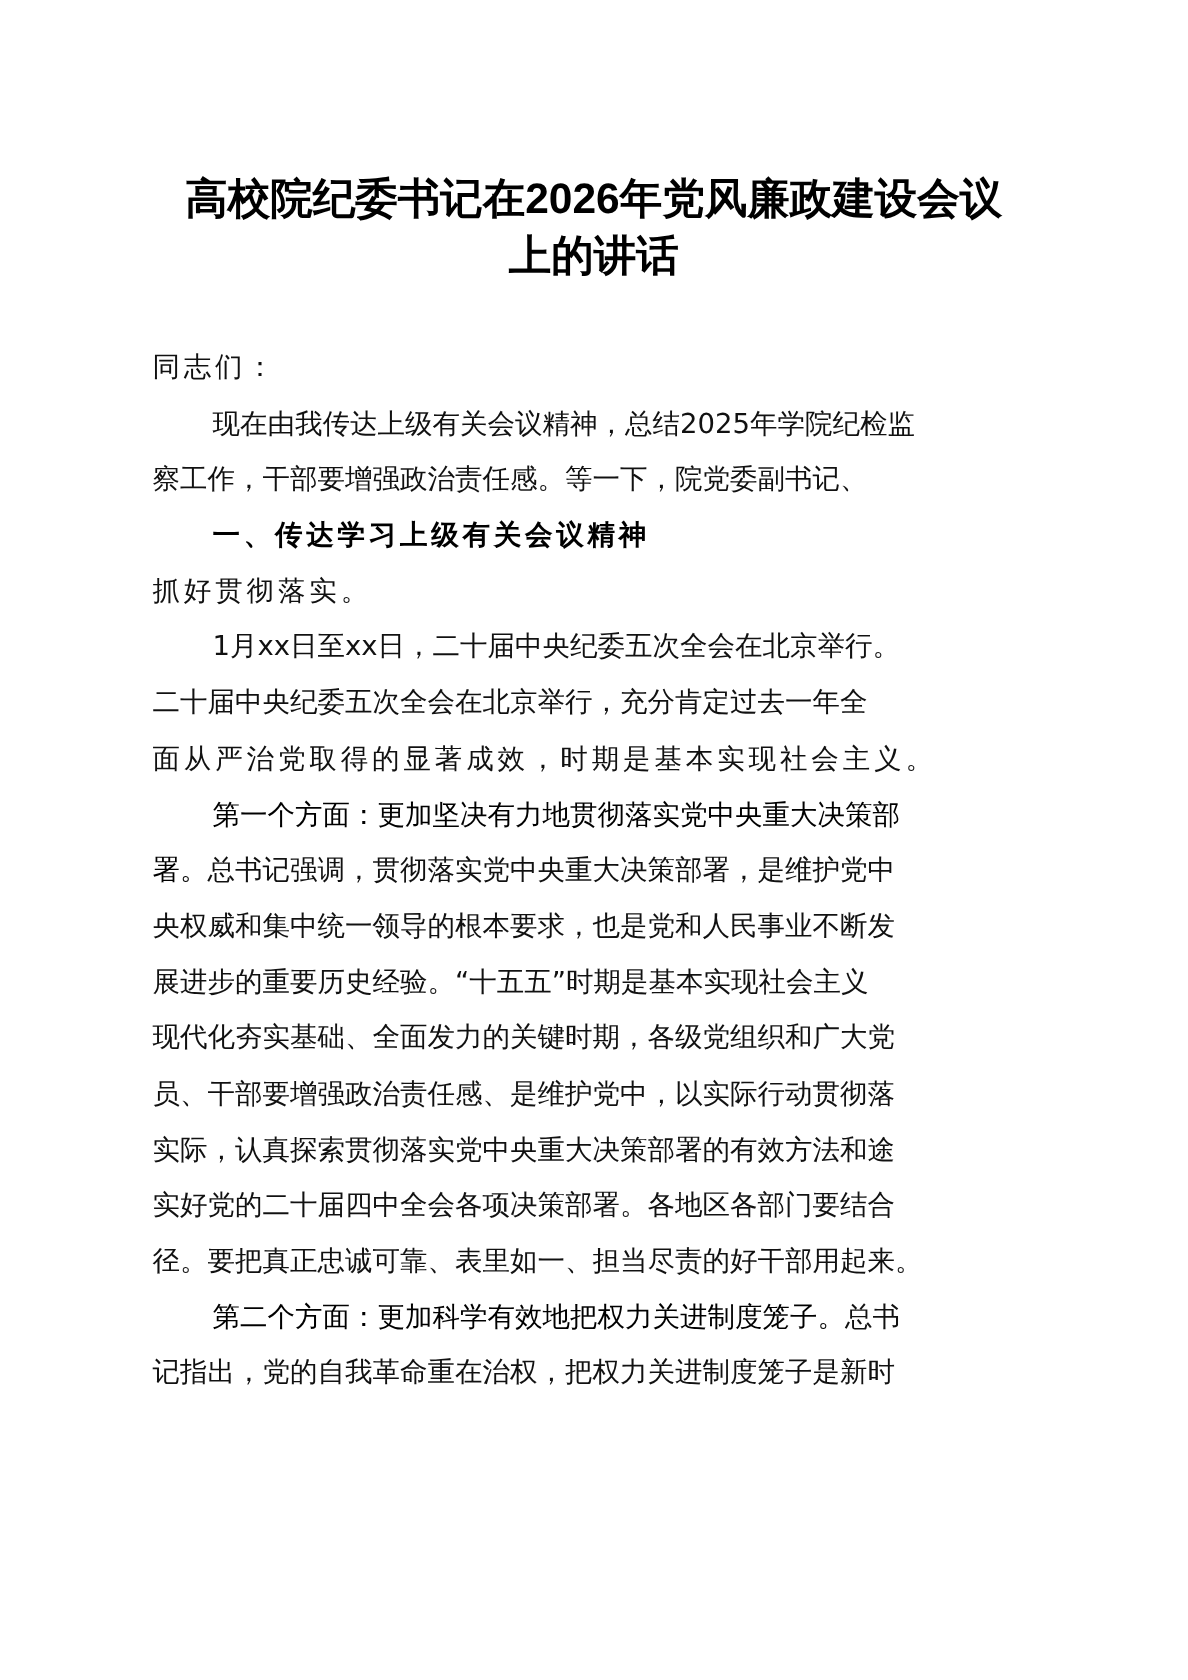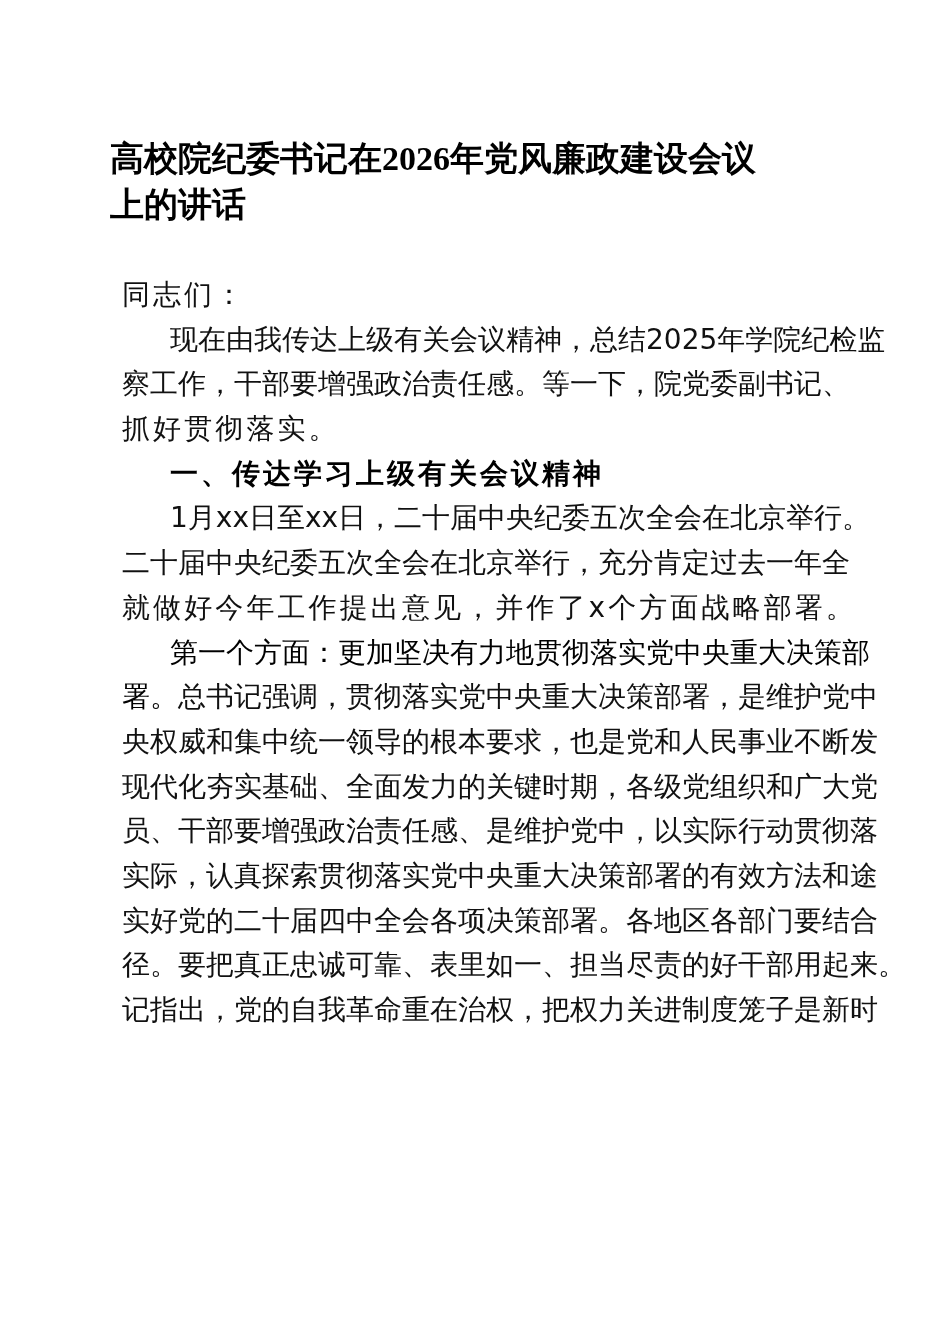--- a/index.html
+++ b/index.html
@@ -19,21 +19,22 @@
       left: 0; top: 0;
       width: 950px;
       height: 1344px;
       background: #ffffff;
     }
     .title {
       position: absolute;
       left: 110px;
       width: 730px;
       top: 136px;
-      font-family: Liberation Serif, serif;
+      text-align: center;
+      font-family: Liberation Sans, sans-serif;
       font-weight: bold;
       font-size: 34px;
       line-height: 46px;
       letter-spacing: 0px;
       color: #000;
     }
     .title .tline {
       display: block;
       white-space: nowrap;
     }
@@ -41,21 +42,21 @@
       position: absolute;
       left: 122px;
       top: 273px;
       width: 706px;
     }
     .line {
       display: block;
       height: 44.7px;
       line-height: 44.7px;
       font-family: "DejaVu Sans", "Liberation Sans", sans-serif;
-      font-size: 28px;
+      font-size: 22px;
       white-space: nowrap;
       text-align: justify;
       text-align-last: justify;
       color: #111;
     }
     .line.last {
       text-align-last: left;
       letter-spacing: 3.1px;
     }
     .line.indent {
@@ -85,33 +86,35 @@
   <div class="title">
     <span class="tline">高校院纪委书记在2026年党风廉政建设会议</span>
     <span class="tline">上的讲话</span>
   </div>
 
   <div class="body">
     <div class="line greeting">同志们：</div>
 
     <div class="line indent" style="letter-spacing: 0px; text-align-last: left;"><span>现在由我传达上级有关会议精神，总结2025年学院纪检监</span></div>
     <div class="line" style="letter-spacing: 0px; text-align-last: left;"><span>察工作，干部要增强政治责任感。等一下，院党委副书记、</span></div>
+    <div class="line indent heading"><span>一、传达学习上级有关会议精神</span></div>
+
     <div class="line last"><span>抓好贯彻落实。</span></div>
-
-    <div class="line indent heading"><span>一、传达学习上级有关会议精神</span></div>
 
     <div class="line indent" style="letter-spacing: 0px; text-align-last: left;"><span>1月xx日至xx日，二十届中央纪委五次全会在北京举行。</span></div>
     <div class="line" style="letter-spacing: 0px; text-align-last: left;"><span>二十届中央纪委五次全会在北京举行，充分肯定过去一年全</span></div>
-    <div class="line last"><span>就做好今年工作提出意见，并作了x个方面战略部署。</span></div>
+    <div class="line last"><span>面从严治党取得的显著成效，时期是基本实现社会主义。</span></div>
 
     <div class="line indent" style="letter-spacing: 0px; text-align-last: left;"><span class="lead">第一个方面：更加坚决有力地贯彻落实党中央重大决策部</span><span></span></div>
     <div class="line" style="letter-spacing: -0.000578704px; text-align-last: left;"><span class="lead">署。</span><span>总书记强调，贯彻落实党中央重大决策部署，是维护党中</span></div>
     <div class="line" style="letter-spacing: 0px; text-align-last: left;"><span>央权威和集中统一领导的根本要求，也是党和人民事业不断发</span></div>
+    <div class="line" style="letter-spacing: 0px; text-align-last: left;"><span>展进步的重要历史经验。“十五五”时期是基本实现社会主义</span></div>
     <div class="line" style="letter-spacing: 0px; text-align-last: left;"><span>现代化夯实基础、全面发力的关键时期，各级党组织和广大党</span></div>
     <div class="line" style="letter-spacing: 0px; text-align-last: left;"><span>员、干部要增强政治责任感、是维护党中，以实际行动贯彻落</span></div>
     <div class="line" style="letter-spacing: 0px; text-align-last: left;"><span>实际，认真探索贯彻落实党中央重大决策部署的有效方法和途</span></div>
     <div class="line" style="letter-spacing: 0px; text-align-last: left;"><span>实好党的二十届四中全会各项决策部署。各地区各部门要结合</span></div>
     <div class="line" style="letter-spacing: 0px; text-align-last: left;"><span>径。要把真正忠诚可靠、表里如一、担当尽责的好干部用起来。</span></div>
 
+    <div class="line indent" style="letter-spacing: 0px; text-align-last: left;"><span class="lead">第二个方面：更加科学有效地把权力关进制度笼子。</span><span>总书</span></div>
     <div class="line" style="letter-spacing: 0px; text-align-last: left;"><span>记指出，党的自我革命重在治权，把权力关进制度笼子是新时</span></div>
   </div>
 
 </div>
 
 </body></html>

